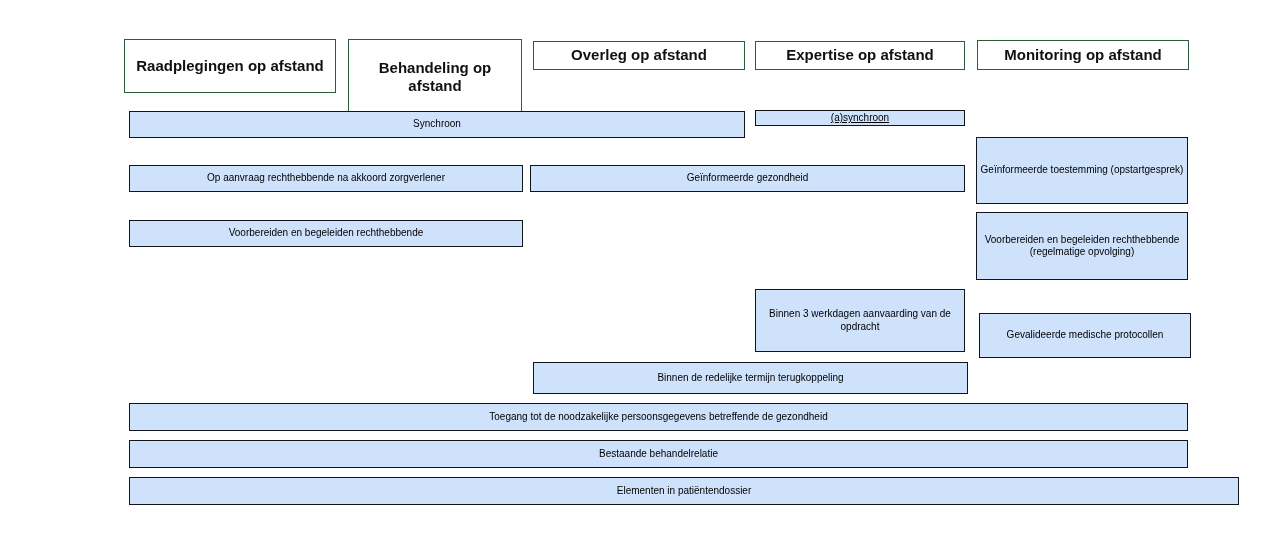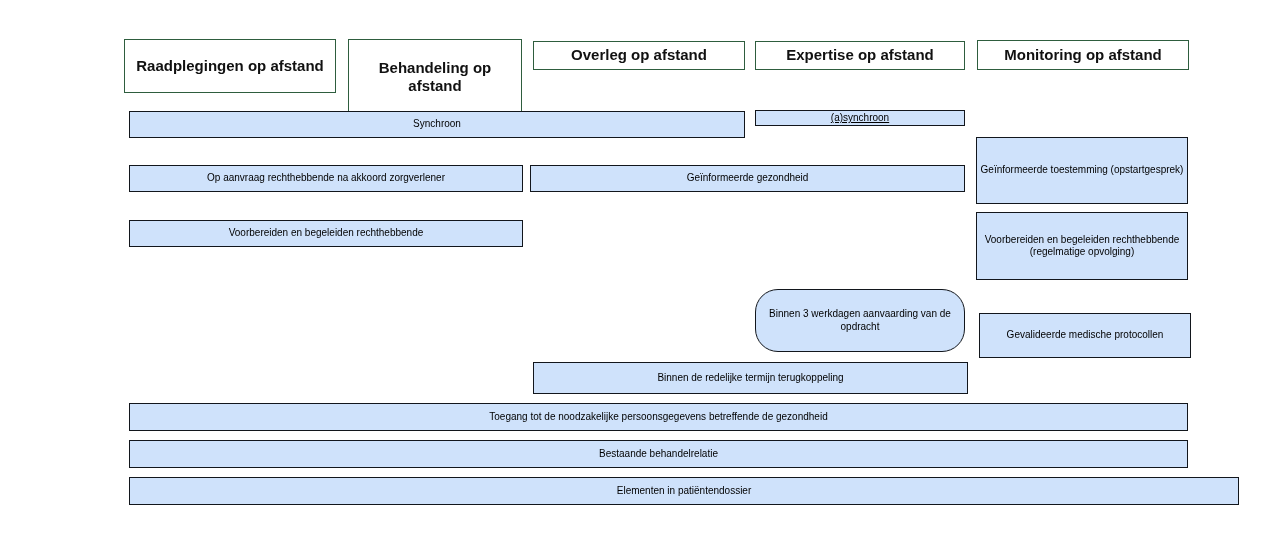--- a/index.html
+++ b/index.html
@@ -82,21 +82,21 @@
     </div>
     <div class="box blue-box" style="left: 530px; top: 165px; width: 435px; height: 27px;">
       <span>Geïnformeerde gezondheid</span>
     </div>
     <div class="box blue-box" style="left: 976px; top: 212px; width: 212px; height: 68px;">
       <span>Voorbereiden en begeleiden rechthebbende (regelmatige opvolging)</span>
     </div>
     <div class="box blue-box" style="left: 129px; top: 220px; width: 394px; height: 27px;">
       <span>Voorbereiden en begeleiden rechthebbende</span>
     </div>
-    <div class="box blue-box" style="left: 755px; top: 289px; width: 210px; height: 63px; border-radius: 23px;">
+    <div class="box blue-box" style="left: 755px; top: 289px; width: 210px; height: 63px;">
       <span>Binnen 3 werkdagen aanvaarding van de opdracht</span>
     </div>
     <div class="box blue-box" style="left: 979px; top: 297px; width: 212px; height: 45px; margin-top: 16px;">
       <span>Gevalideerde medische protocollen</span>
     </div>
     <div class="box blue-box" style="left: 533px; top: 362px; width: 435px; height: 32px;">
       <span>Binnen de redelijke termijn terugkoppeling</span>
     </div>
     <div class="box blue-box" style="left: 129px; top: 403px; width: 1059px; height: 28px;">
       <span>Toegang tot de noodzakelijke persoonsgegevens betreffende de gezondheid</span>

